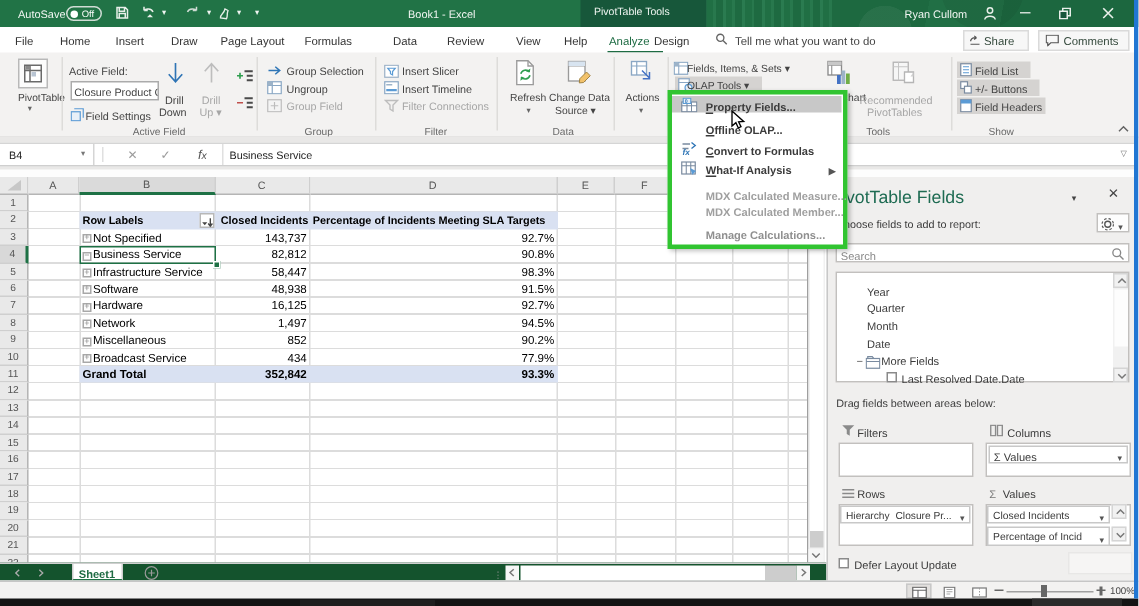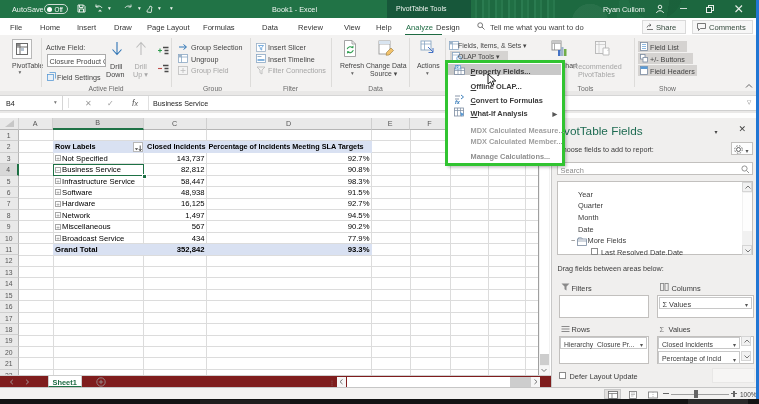--- a/index.html
+++ b/index.html
@@ -27,21 +27,21 @@
      background:repeating-linear-gradient(to bottom,transparent 0px,transparent 10.45px,#dcdcdc 10.45px,#dcdcdc 11.42px);}
   .exp{display:inline-block;width:6px;height:6px;border:1px solid #a8a8a8;background:#fdfdfd;color:#888;
        font-size:6px;line-height:5px;text-align:center;vertical-align:0.5px;margin-right:1px;box-sizing:border-box;}
   .pane{position:absolute;left:550.5px;top:118px;width:205px;height:268.5px;background:#f0efee;border-left:1px solid #c8c8c8;box-sizing:border-box;}
   .pbox{position:absolute;background:#fff;border:1px solid #c2c0be;box-sizing:border-box;}
   .ptxt{position:absolute;font-size:7.4px;color:#3b3b3b;white-space:nowrap;}
   .parrow{position:absolute;font-size:6px;color:#555;}
   .sbbtn{position:absolute;background:#f1f1f1;border:1px solid #d5d5d5;box-sizing:border-box;text-align:center;color:#555;}
   .ddwrap{position:absolute;left:444.5px;top:60px;width:120.5px;height:105.5px;border:3.5px solid #31c431;background:#fff;box-sizing:border-box;box-shadow:1.5px 1.5px 3px rgba(0,0,0,0.25);font-weight:bold;}
   .mitem{position:absolute;left:0;width:113.5px;height:13px;font-size:7.3px;color:#3b3b3b;white-space:nowrap;}
-  .tabbar{position:absolute;left:0;top:375px;width:550.5px;height:11.8px;background:#7f1d1d;border-top:1px solid #cfcfcf;box-sizing:border-box;}
+  .tabbar{position:absolute;left:0;top:375px;width:550.5px;height:11.8px;background:#14532d;border-top:1px solid #cfcfcf;box-sizing:border-box;}
   .statusbar{position:absolute;left:0;top:386.8px;width:759px;height:12.2px;background:#f3f2f1;border-top:1px solid #c6c6c6;box-sizing:border-box;}
   .taskbar{position:absolute;left:0;top:399px;width:759px;height:5px;background:#141414;}
   .blueborder{position:absolute;left:755.8px;top:0;width:3.2px;height:399px;background:#2176d3;}
   svg{display:block;}
 </style>
 </head>
 <body>
 <div id="app">
 
   <div class="titlebar">
@@ -455,21 +455,21 @@
 
     <div class="cell" style="left:55px;top:80.3px;"><span class="exp">+</span>Hardware</div>
     <div class="cell num" style="left:143.5px;top:80.3px;width:61px;">16,125</div>
     <div class="cell num" style="left:206.5px;top:80.3px;width:163px;">92.7%</div>
 
     <div class="cell" style="left:55px;top:91.8px;"><span class="exp">+</span>Network</div>
     <div class="cell num" style="left:143.5px;top:91.8px;width:61px;">1,497</div>
     <div class="cell num" style="left:206.5px;top:91.8px;width:163px;">94.5%</div>
 
     <div class="cell" style="left:55px;top:103.2px;"><span class="exp">+</span>Miscellaneous</div>
-    <div class="cell num" style="left:143.5px;top:103.2px;width:61px;">567</div>
+    <div class="cell num" style="left:143.5px;top:103.2px;width:61px;">852</div>
     <div class="cell num" style="left:206.5px;top:103.2px;width:163px;">90.2%</div>
 
     <div class="cell" style="left:55px;top:114.6px;"><span class="exp">+</span>Broadcast Service</div>
     <div class="cell num" style="left:143.5px;top:114.6px;width:61px;">434</div>
     <div class="cell num" style="left:206.5px;top:114.6px;width:163px;">77.9%</div>
 
     <div class="abs" style="left:53px;top:126px;width:318.5px;height:11.4px;background:#d9e1f2;"></div>
     <div class="cell bold" style="left:55px;top:126px;">Grand Total</div>
     <div class="cell bold num" style="left:143.5px;top:126px;width:61px;">352,842</div>
     <div class="cell bold num" style="left:206.5px;top:126px;width:163px;">93.3%</div>

